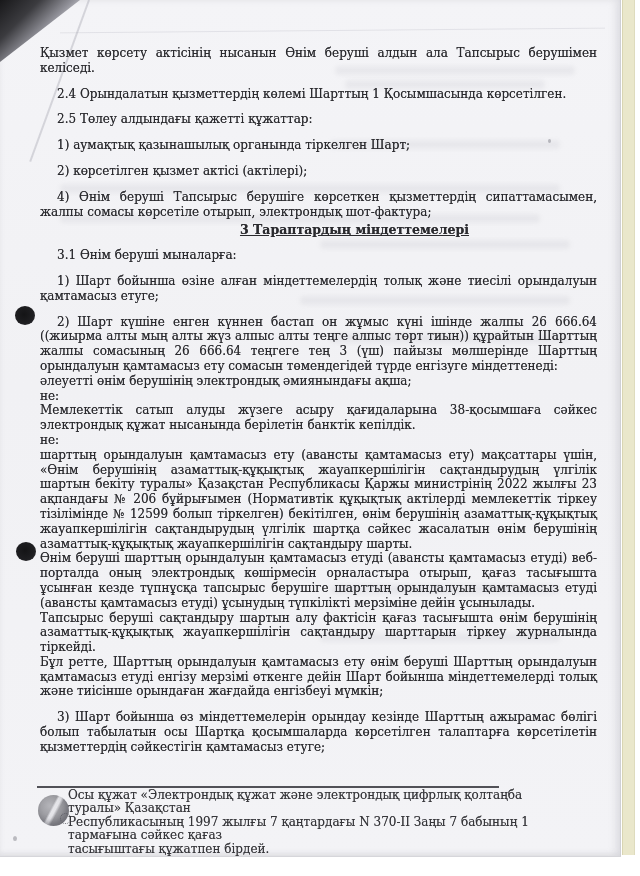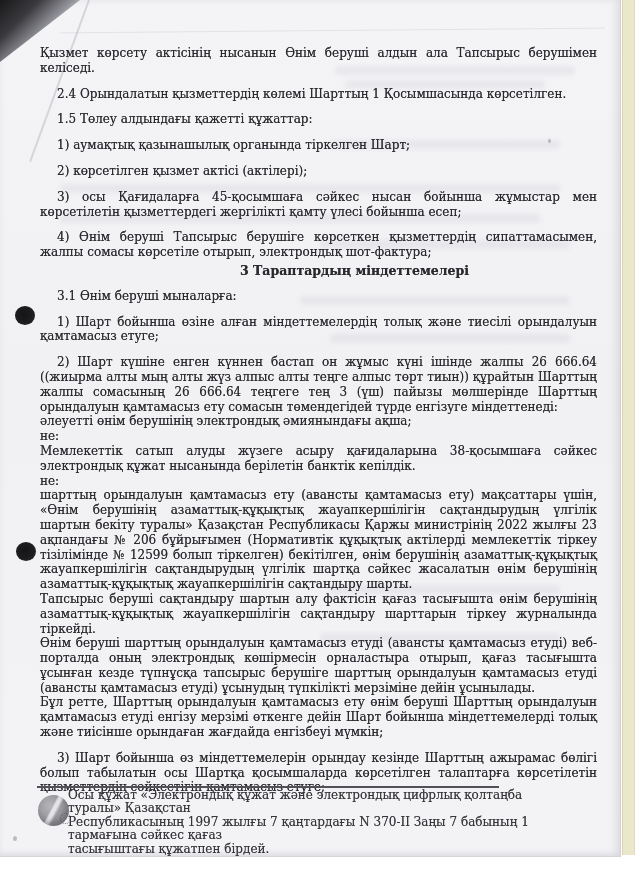--- a/index.html
+++ b/index.html
@@ -57,21 +57,21 @@
     position:absolute;left:40px;top:46px;width:557px;
     font-size:12px;line-height:14.8px;color:#2a2a2e;
     text-shadow:0 0 .4px rgba(42,42,46,.7);
   }
   .para{margin:0;text-align:justify;}
   .para.indent{text-indent:17px;}
   .para.sp-gap{margin-bottom:11px;}
   .para.sp-sm{margin-bottom:4px;}
   h3.para.heading{
     font-weight:700;text-align:center;text-indent:0;
-    font-size:12.5px;margin:2px 0 10px;transform:translateX(36px);
+    font-size:12.5px;margin:2px 0 10px;transform:translateX(36px);text-decoration:underline;
   }
   
   .footer-sep{
     position:absolute;left:37px;top:786px;width:462px;height:1.5px;
     background:#515157;
   }
   .stamp{
     position:absolute;left:38px;top:795px;width:31px;height:31px;border-radius:50%;
     background:
       linear-gradient(118deg,rgba(240,240,244,0) 42%,rgba(240,240,244,.85) 47%,rgba(240,240,244,.85) 53%,rgba(240,240,244,0) 60%),
@@ -110,36 +110,35 @@
 
   <div class="hole hole-1"></div>
   <div class="hole hole-2"></div>
 
   <div class="speck" style="left:548px;top:139px;width:3px;height:4px;"></div>
   <div class="speck" style="left:13px;top:836px;width:4px;height:5px;"></div>
 
   <div class="content" id="content">
       <p class="para sp-gap">Қызмет көрсету актісінің нысанын Өнім беруші алдын ала Тапсырыс берушімен келіседі.</p>
       <p class="para indent sp-gap">2.4 Орындалатын қызметтердің көлемі Шарттың 1 Қосымшасында көрсетілген.</p>
-      <p class="para indent sp-gap">1.5 Төлеу алдындағы қажетті құжаттар:</p>
+      <p class="para indent sp-gap">2.5 Төлеу алдындағы қажетті құжаттар:</p>
       <p class="para indent sp-gap">1) аумақтық қазынашылық органында тіркелген Шарт;</p>
       <p class="para indent sp-gap">2) көрсетілген қызмет актісі (актілері);</p>
-      <p class="para indent sp-gap">3) осы Қағидаларға 45-қосымшаға сәйкес нысан бойынша жұмыстар мен көрсетілетін қызметтердегі жергілікті қамту үлесі бойынша есеп;</p>
       <p class="para indent sp-sm">4) Өнім беруші Тапсырыс берушіге көрсеткен қызметтердің сипаттамасымен, жалпы сомасы көрсетіле отырып, электрондық шот-фактура;</p>
       <h3 class="para heading">3 Тараптардың міндеттемелері</h3>
       <p class="para indent sp-gap">3.1 Өнім беруші мыналарға:</p>
       <p class="para indent sp-gap">1) Шарт бойынша өзіне алған міндеттемелердің толық және тиесілі орындалуын қамтамасыз етуге;</p>
       <p class="para indent">2) Шарт күшіне енген күннен бастап он жұмыс күні ішінде жалпы 26 666.64 ((жиырма алты мың алты жүз алпыс алты теңге алпыс төрт тиын)) құрайтын Шарттың жалпы сомасының 26 666.64 теңгеге тең 3 (үш) пайызы мөлшерінде Шарттың орындалуын қамтамасыз ету сомасын төмендегідей түрде енгізуге міндеттенеді:</p>
       <p class="para">әлеуетті өнім берушінің электрондық әмиянындағы ақша;</p>
       <p class="para">не:</p>
       <p class="para">Мемлекеттік сатып алуды жүзеге асыру қағидаларына 38-қосымшаға сәйкес электрондық құжат нысанында берілетін банктік кепілдік.</p>
       <p class="para">не:</p>
       <p class="para">шарттың орындалуын қамтамасыз ету (авансты қамтамасыз ету) мақсаттары үшін, «Өнім берушінің азаматтық-құқықтық жауапкершілігін сақтандырудың үлгілік шартын бекіту туралы» Қазақстан Республикасы Қаржы министрінің 2022 жылғы 23 ақпандағы № 206 бұйрығымен (Нормативтік құқықтық актілерді мемлекеттік тіркеу тізілімінде № 12599 болып тіркелген) бекітілген, өнім берушінің азаматтық-құқықтық жауапкершілігін сақтандырудың үлгілік шартқа сәйкес жасалатын өнім берушінің азаматтық-құқықтық жауапкершілігін сақтандыру шарты.</p>
+      <p class="para">Өнім беруші шарттың орындалуын қамтамасыз етуді (авансты қамтамасыз етуді) веб-порталда оның электрондық көшірмесін орналастыра отырып, қағаз тасығышта ұсынған кезде түпнұсқа тапсырыс берушіге шарттың орындалуын қамтамасыз етуді (авансты қамтамасыз етуді) ұсынудың түпкілікті мерзіміне дейін ұсынылады.</p>
       <p class="para">Тапсырыс беруші сақтандыру шартын алу фактісін қағаз тасығышта өнім берушінің азаматтық-құқықтық жауапкершілігін сақтандыру шарттарын тіркеу журналында тіркейді.</p>
-      <p class="para">Өнім беруші шарттың орындалуын қамтамасыз етуді (авансты қамтамасыз етуді) веб-порталда оның электрондық көшірмесін орналастыра отырып, қағаз тасығышта ұсынған кезде түпнұсқа тапсырыс берушіге шарттың орындалуын қамтамасыз етуді (авансты қамтамасыз етуді) ұсынудың түпкілікті мерзіміне дейін ұсынылады.</p>
       <p class="para sp-gap">Бұл ретте, Шарттың орындалуын қамтамасыз ету өнім беруші Шарттың орындалуын қамтамасыз етуді енгізу мерзімі өткенге дейін Шарт бойынша міндеттемелерді толық және тиісінше орындаған жағдайда енгізбеуі мүмкін;</p>
       <p class="para indent">3) Шарт бойынша өз міндеттемелерін орындау кезінде Шарттың ажырамас бөлігі болып табылатын осы Шартқа қосымшаларда көрсетілген талаптарға көрсетілетін қызметтердің сәйкестігін қамтамасыз етуге;</p>
     </div>
 
   <div class="footer-sep"></div>
   <div class="stamp"></div>
   <div class="footer-text">
     <div>Осы құжат «Электрондық құжат және электрондық цифрлық қолтаңба туралы» Қазақстан</div>
     <div>Республикасының 1997 жылғы 7 қаңтардағы N 370-II Заңы 7 бабының 1 тармағына сәйкес қағаз</div>
     <div>тасығыштағы құжатпен бірдей.</div>

